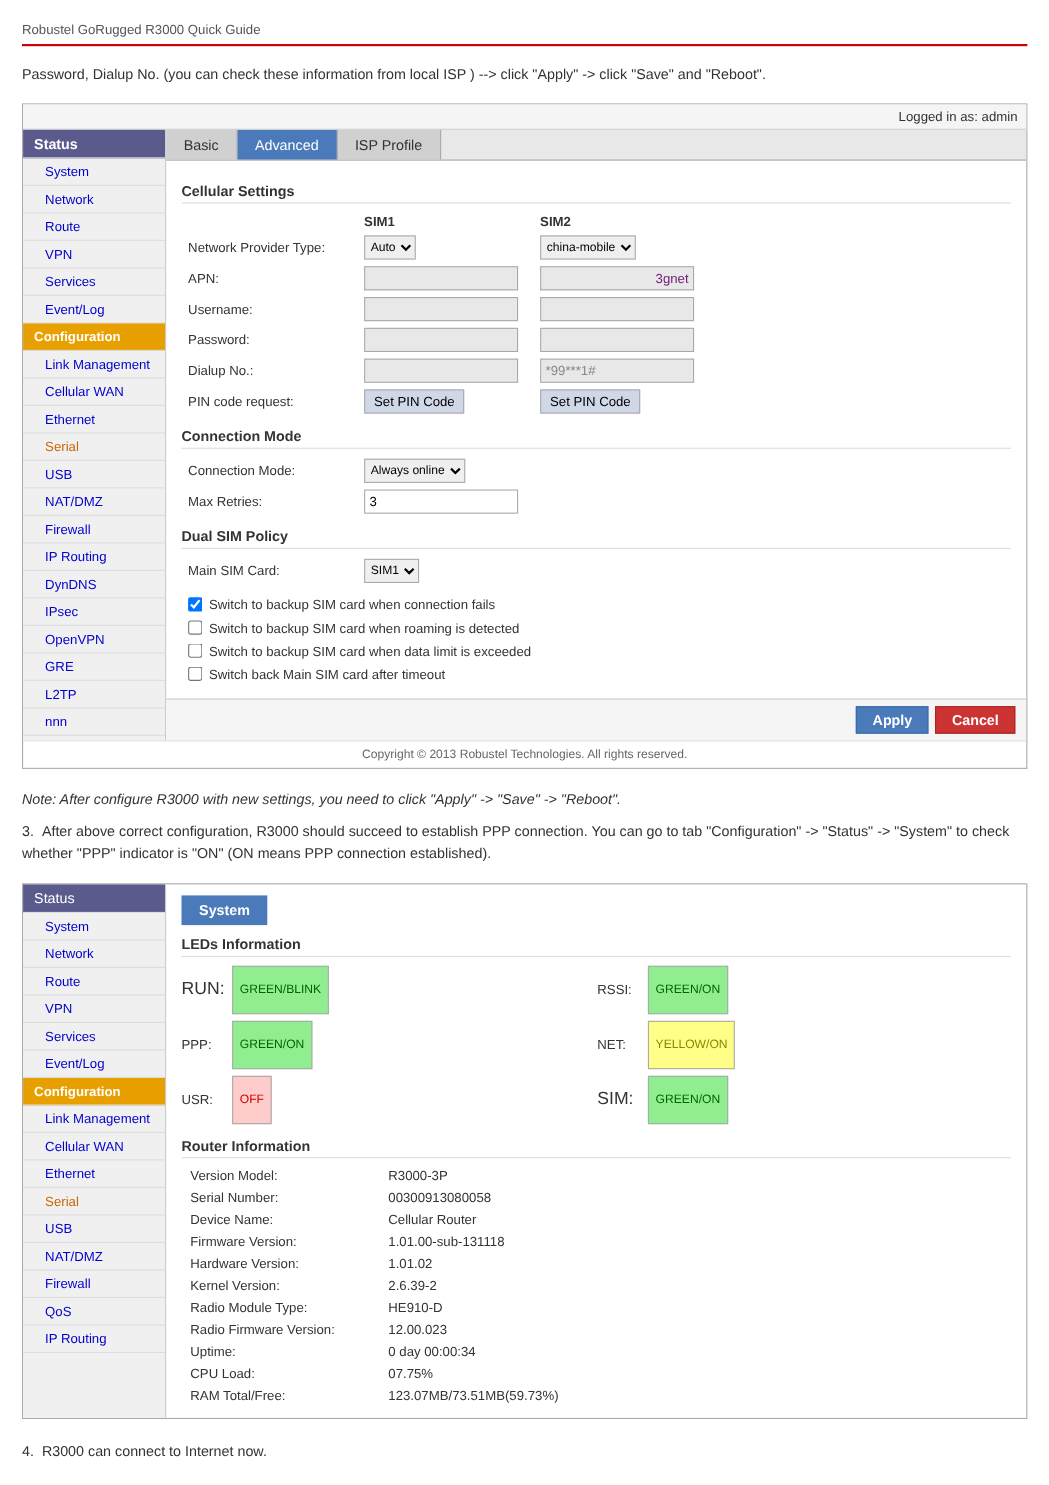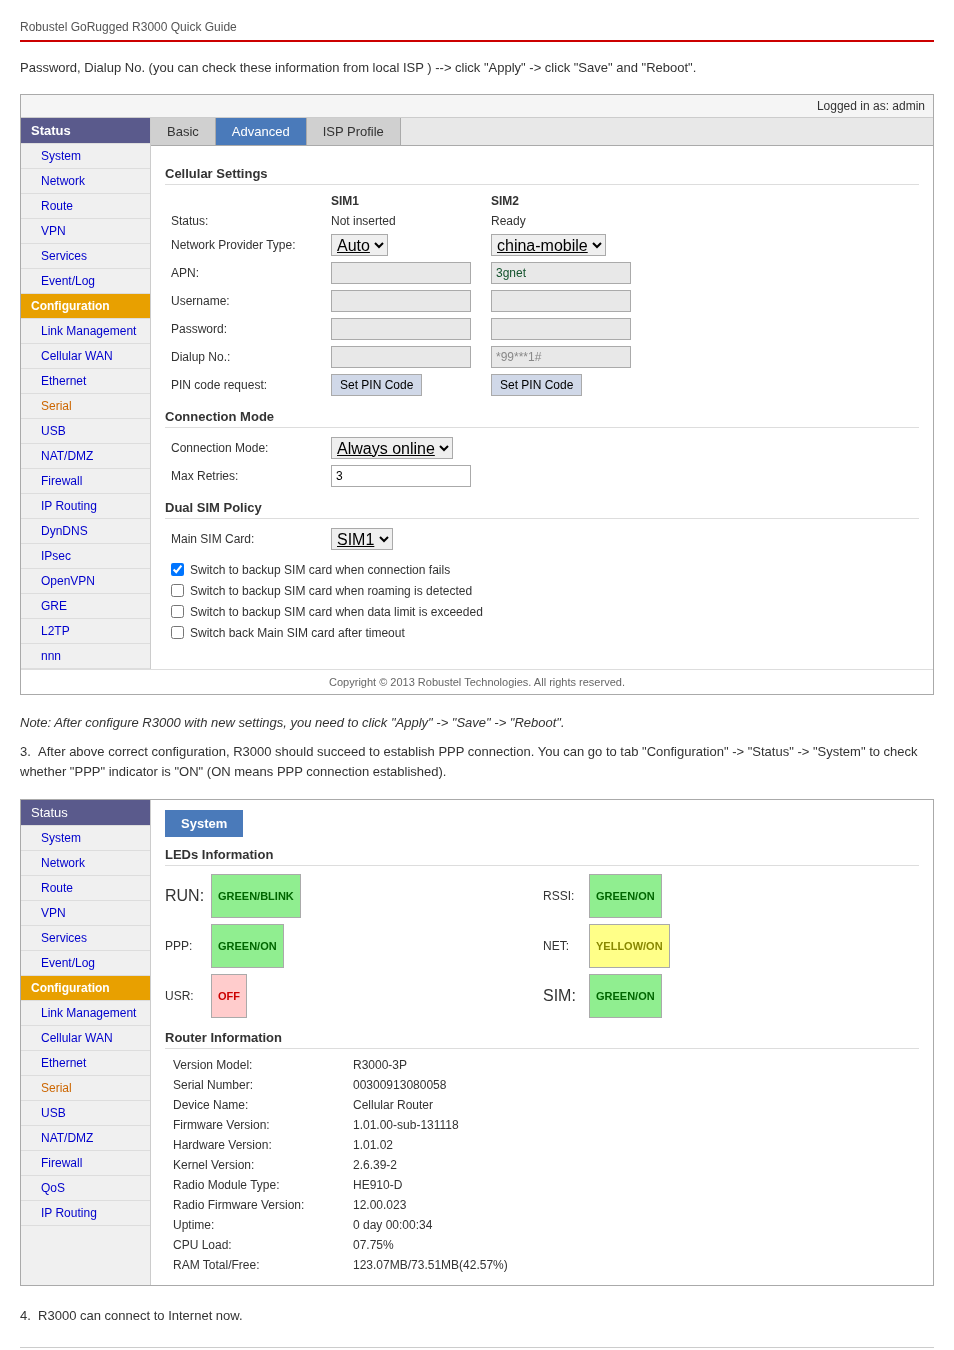--- a/index.html
+++ b/index.html
@@ -29,21 +29,21 @@
 
     .content-area { padding: 10px 14px; }
 
     .section-title { font-weight: bold; font-size: 13px; margin: 10px 0 6px 0; border-bottom: 1px solid #ddd; padding-bottom: 3px; }
 
     .form-table { width: 100%; border-collapse: collapse; margin-bottom: 8px; }
     .form-table td { padding: 3px 6px; vertical-align: middle; font-size: 12px; }
     .form-table .label-col { width: 160px; color: #333; }
 
     input[type="text"] { width: 140px; height: 22px; border: 1px solid #aaa; padding: 2px 4px; font-size: 12px; }
-    select { height: 22px; border: 1px solid #aaa; font-size: 16px; padding: 1px; text-decoration: underline; }
+    select { height: 22px; border: 1px solid #aaa; font-size: 11px; padding: 1px; }
 
     .pin-btn { background: #d0d8e8; border: 1px solid #aaa; padding: 3px 8px; font-size: 12px; cursor: pointer; }
 
     .checkbox-row { display: flex; align-items: center; gap: 6px; font-size: 12px; margin: 3px 0; padding: 2px 6px; }
     .checkbox-row input { margin: 0; }
 
     .bottom-bar { display: flex; justify-content: flex-end; gap: 6px; padding: 6px 10px; border-top: 1px solid #ccc; background: #f5f5f5; }
     .apply-btn { background: #4a7aba; color: #fff; border: 1px solid #3a6aaa; padding: 4px 14px; cursor: pointer; font-size: 13px; font-weight: bold; }
     .cancel-btn { background: #cc3333; color: #fff; border: 1px solid #aa2222; padding: 4px 14px; cursor: pointer; font-size: 13px; font-weight: bold; }
 
@@ -54,21 +54,21 @@
 
     
     .system-panel { border: 1px solid #aaa; margin-bottom: 20px; background: #fff; }
     .sys-layout { display: flex; min-height: 380px; }
     .sys-sidebar { width: 130px; border-right: 1px solid #ccc; background: #f0f0f0; flex-shrink: 0; }
     .sys-main { flex: 1; padding: 10px 14px; }
 
     .system-tab { display: flex; }
     .system-tab-item { background: #4a7aba; color: #fff; padding: 6px 16px; font-size: 13px; font-weight: bold; }
     .led-row { display: flex; align-items: center; gap: 6px; font-size: 12px; padding: 2px 0; }
-    .led-badge { padding: 15px 6px; font-size: 11px; font-weight: bold; border: 1px solid #aaa; }
+    .led-badge { padding: 15px 6px; font-size: 11px; font-weight: normal; border: 1px solid #aaa; }
     .led-green-blink { background: #90ee90; color: #006600; }
     .led-green-on { background: #90ee90; color: #006600; }
     .led-off { background: #ffcccc; color: #cc0000; }
     .led-yellow { background: #ffff88; color: #888800; }
 
     .info-table { width: 100%; border-collapse: collapse; }
     .info-table td { padding: 3px 8px; font-size: 12px; vertical-align: top; }
     .info-table .info-label { color: #333; width: 180px; }
 
     .page-footer { display: flex; justify-content: space-between; font-size: 12px; color: #555; border-top: 1px solid #ccc; padding-top: 8px; margin-top: 20px; }
@@ -129,44 +129,39 @@
           <div class="section-title">Cellular Settings</div>
 
           <table class="form-table">
             <tbody>
                 <tr>
               <td class="label-col"></td>
               <td style="width:160px;font-weight:bold;">SIM1</td>
               <td style="font-weight:bold;">SIM2</td>
             </tr>
 
-            <tr>
-              <td class="label-col"><span>Status:</span></td>
-              <td>Not inserted</td>
-              <td>Ready</td>
-            </tr>
 
             <tr>
               <td class="label-col"><span>Network Provider Type:</span></td>
               <td>
                 <select>
                   <option>Auto</option>
                 </select>
               </td>
               <td>
                 <select>
                   <option>china-mobile</option>
                 </select>
               </td>
             </tr>
 
             <tr>
               <td class="label-col"><span>APN:</span></td>
               <td><input type="text" style="background: rgb(232, 232, 232);"></td>
-              <td><input type="text" value="3gnet" style="background: rgb(232, 232, 232); color: #14532d;"></td>
+              <td><input type="text" value="3gnet" style="background: rgb(232, 232, 232); color: #701a75; text-align: right;"></td>
             </tr>
 
             <tr>
               <td class="label-col"><span>Username:</span></td>
               <td><input type="text" style="background: rgb(232, 232, 232);"></td>
               <td><input type="text" style="background: rgb(232, 232, 232);"></td>
             </tr>
 
             <tr>
               <td class="label-col"><span>Password:</span></td>
@@ -235,20 +230,24 @@
             <input type="checkbox" style="">
             <span>Switch to backup SIM card when data limit is exceeded</span>
           </div>
           <div class="checkbox-row">
             <input type="checkbox" style="">
             <span>Switch back Main SIM card after timeout</span>
           </div>
         </div>
       </div>
 
+      <div class="bottom-bar">
+        <button class="apply-btn"><span>Apply</span></button>
+        <button class="cancel-btn"><span>Cancel</span></button>
+      </div>
     </div>
   </div>
   <div class="copyright">Copyright © 2013 Robustel Technologies. All rights reserved.</div>
 </div>
 
 <p class="note-text"><span>Note: After configure R3000 with new settings, you need to click "Apply" -&gt; "Save" -&gt; "Reboot".</span></p>
 
 <p class="step-text">
   <span>3.</span>
   &nbsp;<span>After above correct configuration, R3000 should succeed to establish PPP connection. You can go to tab "Configuration" -&gt; "Status" -&gt; "System" to check whether "PPP" indicator is "ON" (ON means PPP connection established).</span>
@@ -357,21 +356,21 @@
           <tr>
             <td class="info-label">Uptime:</td>
             <td>0 day 00:00:34</td>
           </tr>
           <tr>
             <td class="info-label">CPU Load:</td>
             <td>07.75%</td>
           </tr>
           <tr>
             <td class="info-label">RAM Total/Free:</td>
-            <td>123.07MB/73.51MB(42.57%)</td>
+            <td>123.07MB/73.51MB(59.73%)</td>
           </tr>
         </tbody>
           </table>
       </div>
     </div>
   </div>
 </div>
 
 <p class="step-text">
   <span>4.</span>

